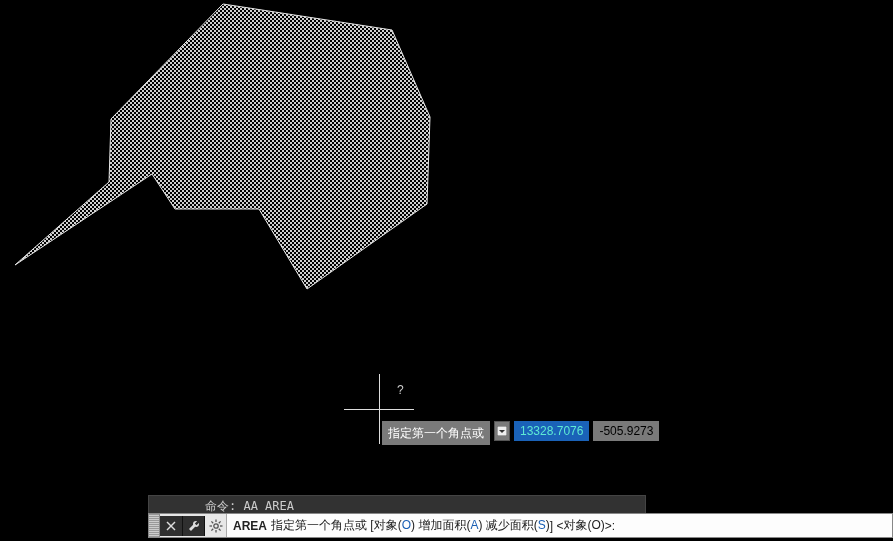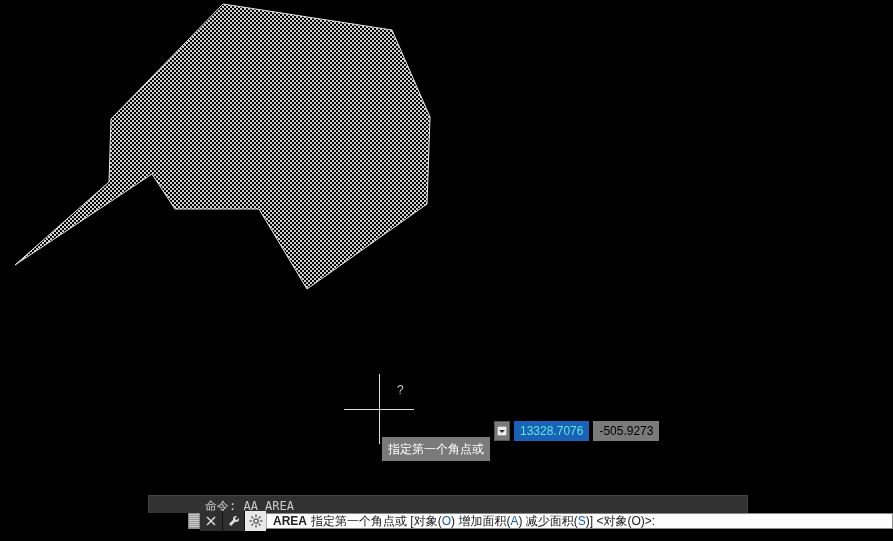--- a/index.html
+++ b/index.html
@@ -53,21 +53,20 @@
     gap: 4px;
     font-size: 12px;
   }
   .dyn-label {
     background: #7a7a7a;
     color: #fff;
     padding: 12px 6px;
     display: flex;
     align-items: center;
     white-space: nowrap;
-    margin-top: 16px;
   }
   .dyn-dropdown {
     width: 16px;
     background: #7a7a7a;
     border: 1px solid #555;
     display: flex;
     align-items: center;
     justify-content: center;
   }
   .dyn-dropdown svg { display: block; }
@@ -84,41 +83,40 @@
     color: #000000;
     padding: 2px 6px;
     display: flex;
     align-items: center;
     min-width: 62px;
   }
   
   .prev-cmd {
     position: absolute;
     left: 148px; top: 495px;
-    width: 600px;
+    width: 498px;
     height: 18px;
     background: #323232;
     color: #ccc;
     font-family: "SimSun", monospace;
     font-size: 12px;
     padding: 2px 56px;
     border: 1px solid #444;
     border-bottom: none;
   }
   
   .cmdbar {
     position: absolute;
     left: 148px; top: 513px;
     right: 0;
-    height: 16px;
+    height: 25px;
     background: #e8e8e8;
     border: 1px solid #888;
     display: flex;
     align-items: center;
-    margin-left: 40px;
   }
   .cmdbar .handle {
     width: 11px; height: 100%;
     background: repeating-linear-gradient(0deg,#999,#999 1px,#ccc 1px,#ccc 2px);
     border-right: 1px solid #888;
   }
   .cmdbar .iconbtn {
     width: 22px; height: 20px;
     display: flex; align-items: center; justify-content: center;
     background: #2f2f2f;

